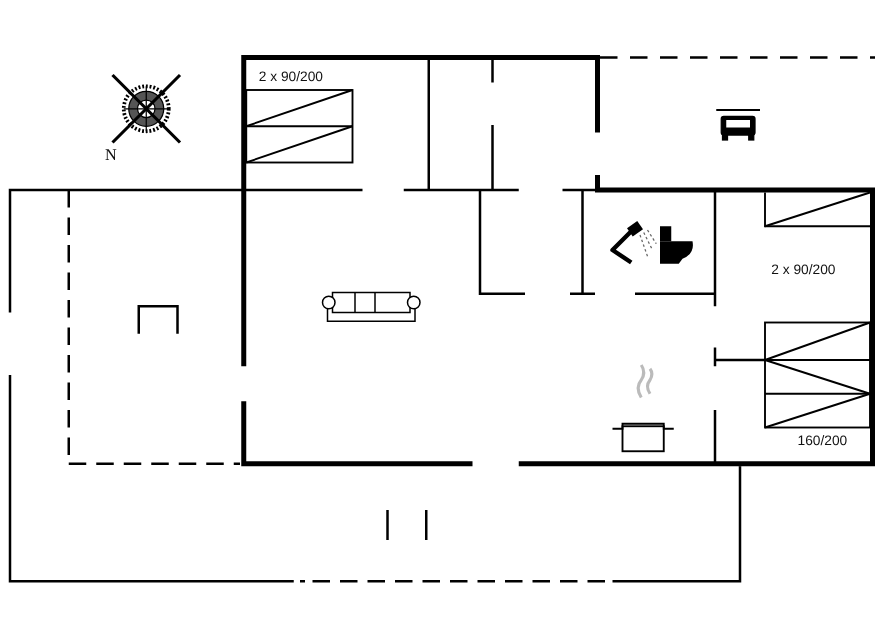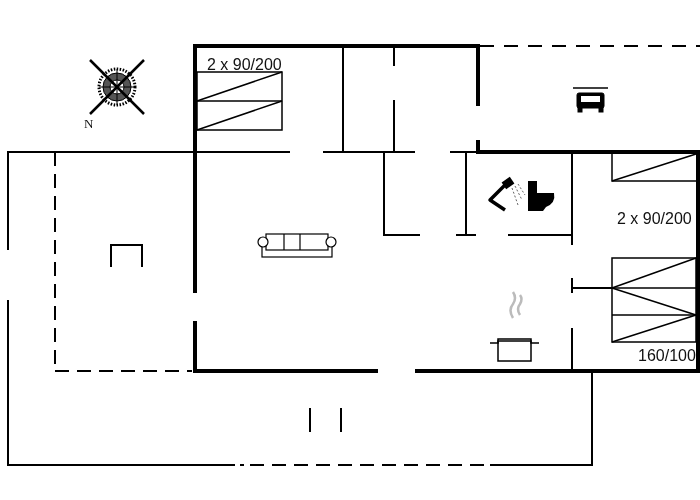--- a/index.html
+++ b/index.html
@@ -1,19 +1,19 @@
 <!DOCTYPE html>
 <html><head>
   <meta charset="utf-8">
   <style>
     html, body { margin: 0; padding: 0; background: #ffffff; }
     body { width: 700px; height: 500px; position: relative; overflow: hidden;
            font-family: "Liberation Sans", sans-serif; }
     #plan { position: absolute; left: 0; top: 0; }
-    .lbl { position: absolute; font-size: 16px; color: #111; white-space: nowrap;
+    .lbl { position: absolute; font-size: 11px; color: #111; white-space: nowrap;
            font-family: "Liberation Sans", sans-serif; }
     .north { position: absolute; font-family: "Liberation Serif", serif; font-size: 13px; color: #111; }
   </style>
 </head>
 <body>
 
 <svg id="plan" width="700" height="500" viewBox="0 0 700 500">
 
   <g stroke="#000" fill="none">
     <polyline points="8,250 8,152 195,152" stroke-width="2"></polyline>
@@ -124,13 +124,13 @@
     <line x1="-27" y1="-27" x2="27" y2="27" stroke="#000" stroke-width="2.5"></line>
     <line x1="27" y1="-27" x2="-27" y2="27" stroke="#000" stroke-width="2.5"></line>
     <line x1="-18" y1="0" x2="18" y2="0" stroke="#000" stroke-width="1"></line>
     <line x1="0" y1="-18" x2="0" y2="18" stroke="#000" stroke-width="1"></line>
   </g>
 </svg>
 
 <div class="north" style="left:84px;top:116px;">N</div>
 <div class="lbl" style="left:207px;top:56px;">2 x 90/200</div>
 <div class="lbl" style="left:617px;top:210px;">2 x 90/200</div>
-<div class="lbl" style="left:638px;top:347px;">160/100</div>
+<div class="lbl" style="left:638px;top:347px;">160/200</div>
 
 </body></html>

